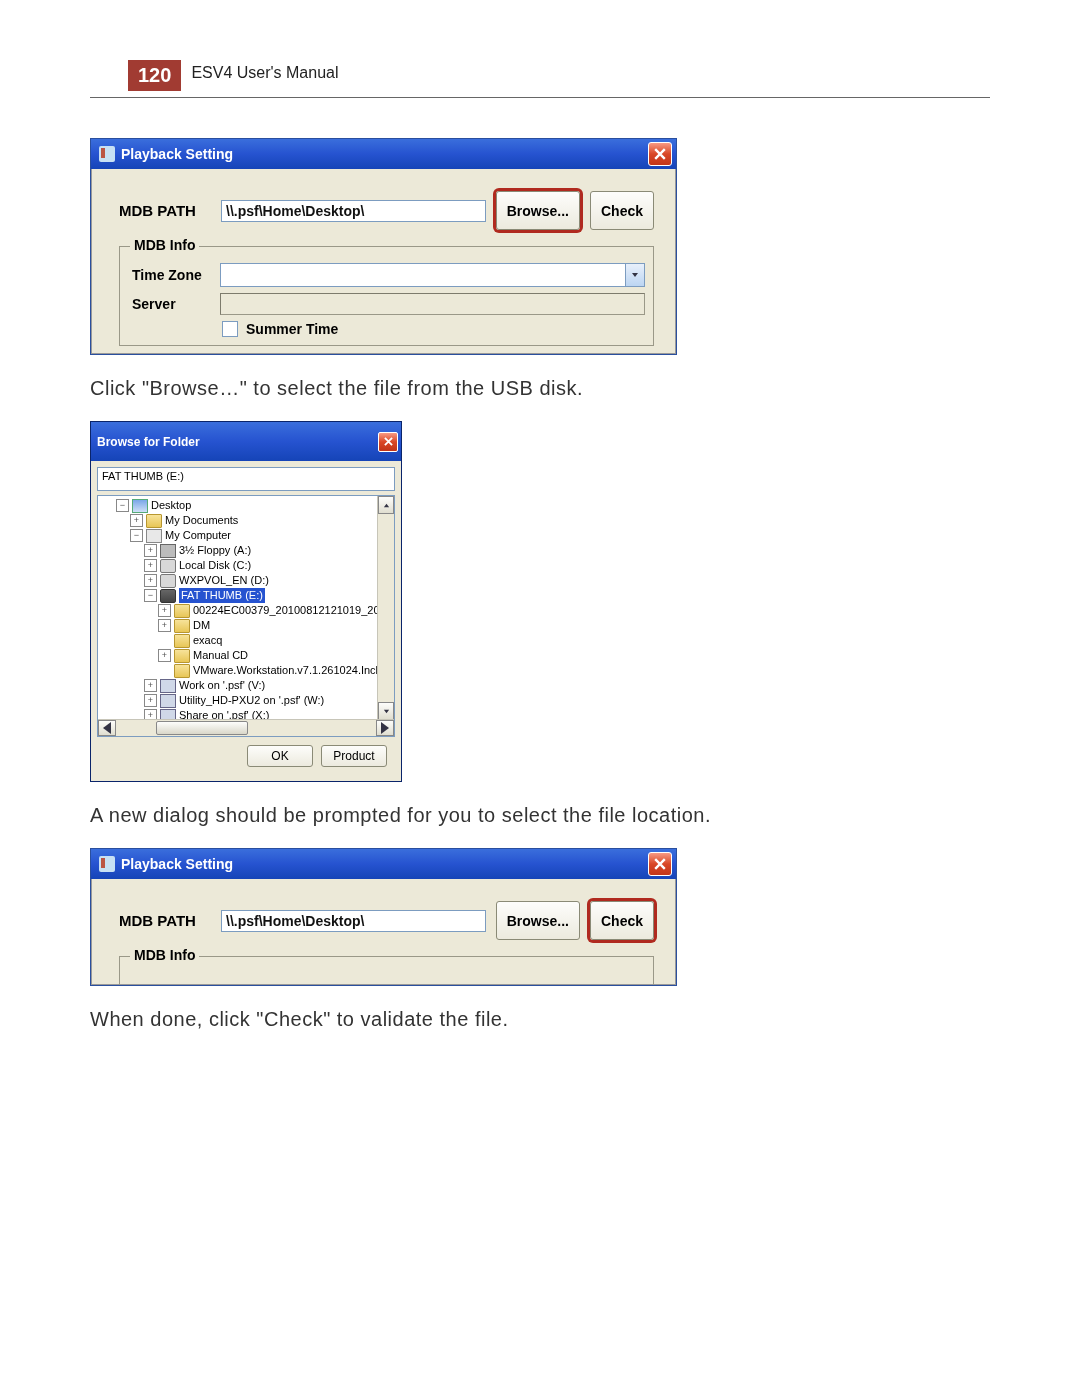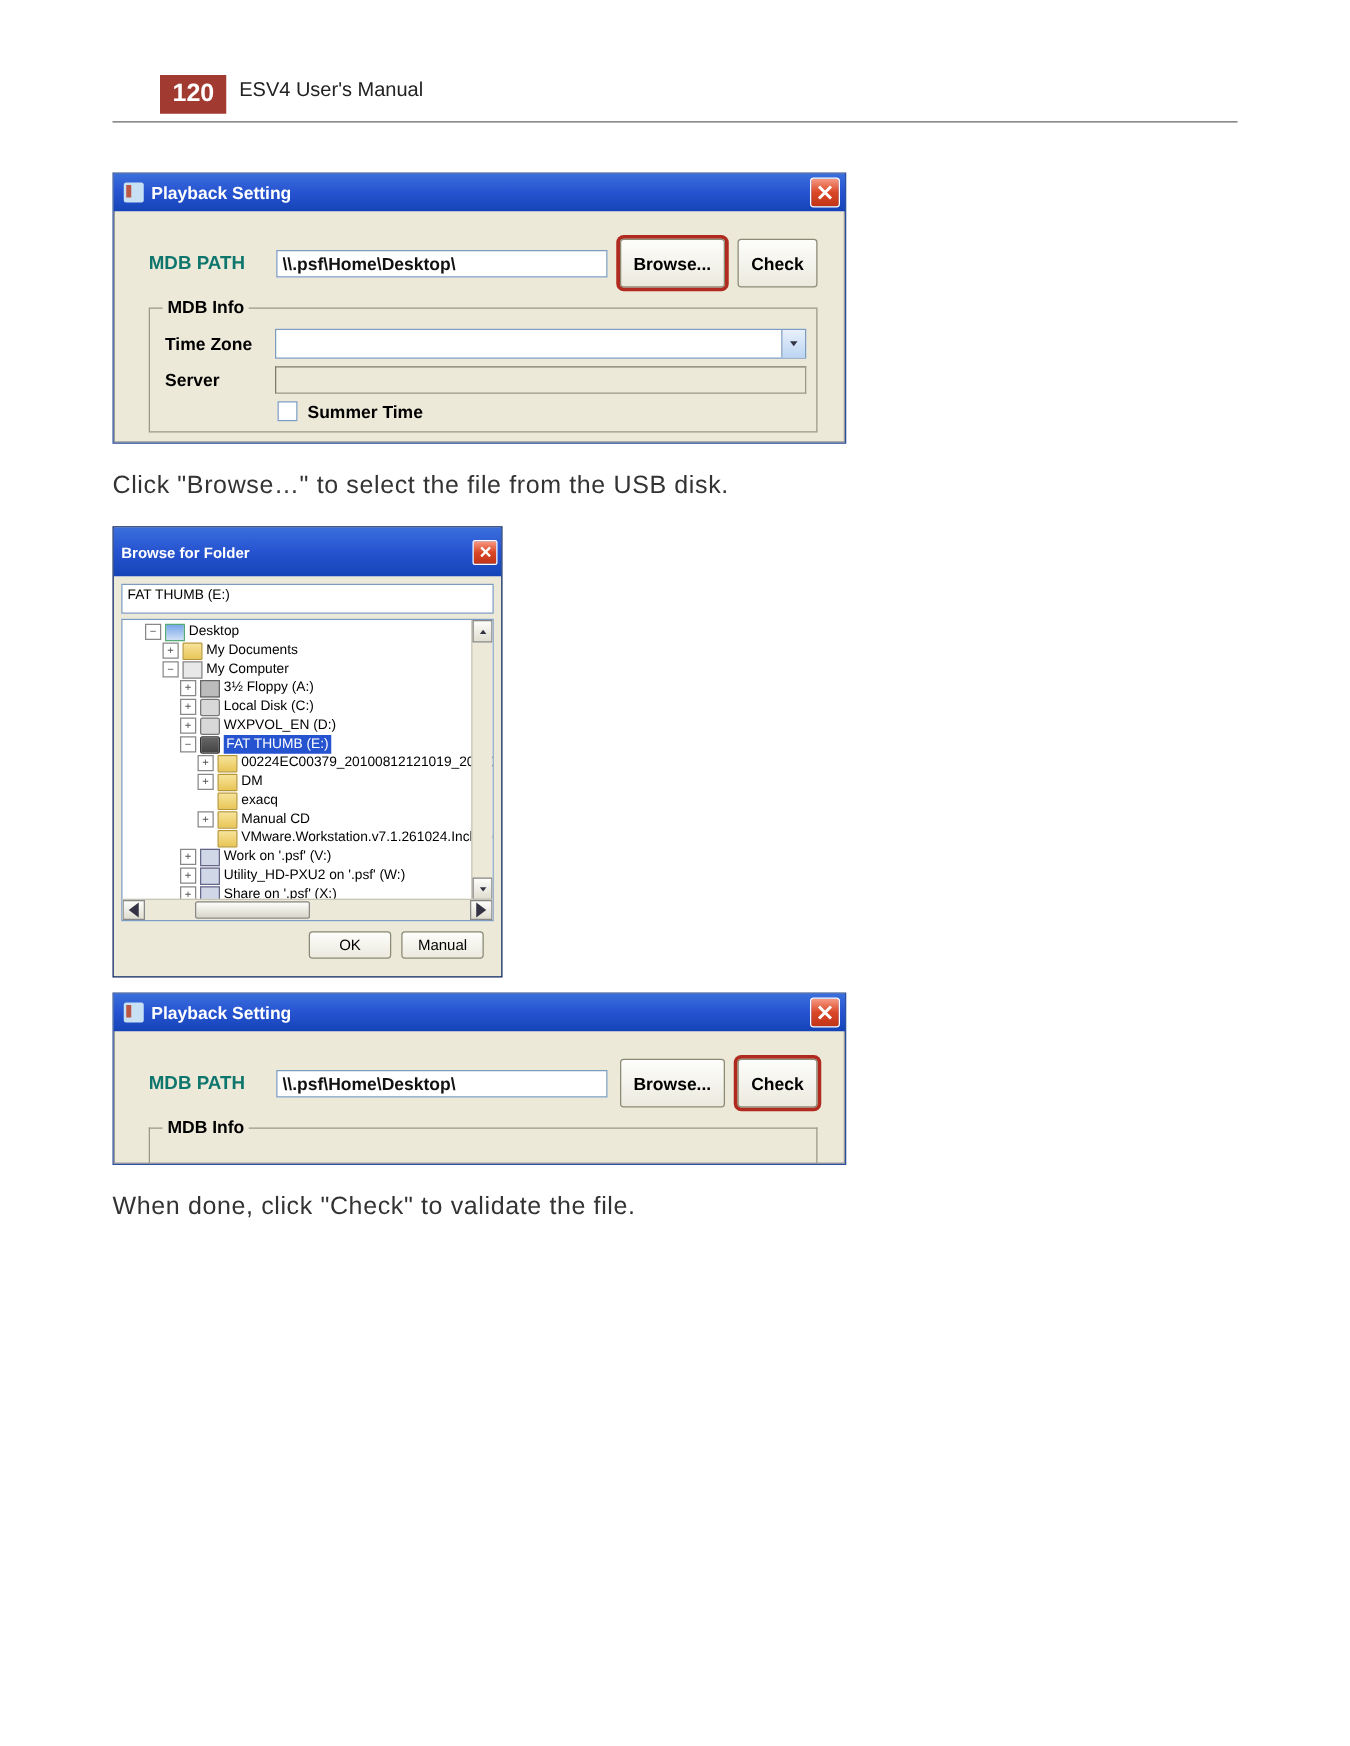--- a/index.html
+++ b/index.html
@@ -102,21 +102,21 @@
   }
   .row1 {
     display: flex;
     align-items: center;
     gap: 10px;
     margin-bottom: 16px;
   }
   .lbl {
     font-weight: bold;
     font-size: 15px;
-    color: #0f766e;
+    color: #000000;
     width: 92px;
     flex: none;
   }
   .txt-input {
     flex: 1;
     height: 22px;
     border: 1px solid #7c9cc0;
     background: #fff;
     font-size: 14px;
     font-weight: bold;
@@ -432,25 +432,26 @@
             </div>
           <div class="rt">
               <svg viewBox="0 0 8 8">
                 <path d="M2 1 L6 4 L2 7 Z" fill="#334"></path>
               </svg>
             </div>
         </div>
       </div>
       <div class="browse-foot">
         <span class="win-btn">OK</span>
-        <span class="win-btn">Manual</span>
+        <span class="win-btn">Product</span>
       </div>
     </div>
   </div>
 
+  <p class="body-text">A new dialog should be prompted for you to select the file location.</p>
 
   <div class="playback-dialog short">
     <div class="titlebar">
       <div class="titlebar-left">
         <span class="app-icon"></span>
         <span class="titlebar-text">Playback Setting</span>
       </div>
       <div class="close-btn">
         <svg viewBox="0 0 10 10">
             <path d="M1 1 L9 9 M9 1 L1 9" stroke="#fff" stroke-width="2"></path>

